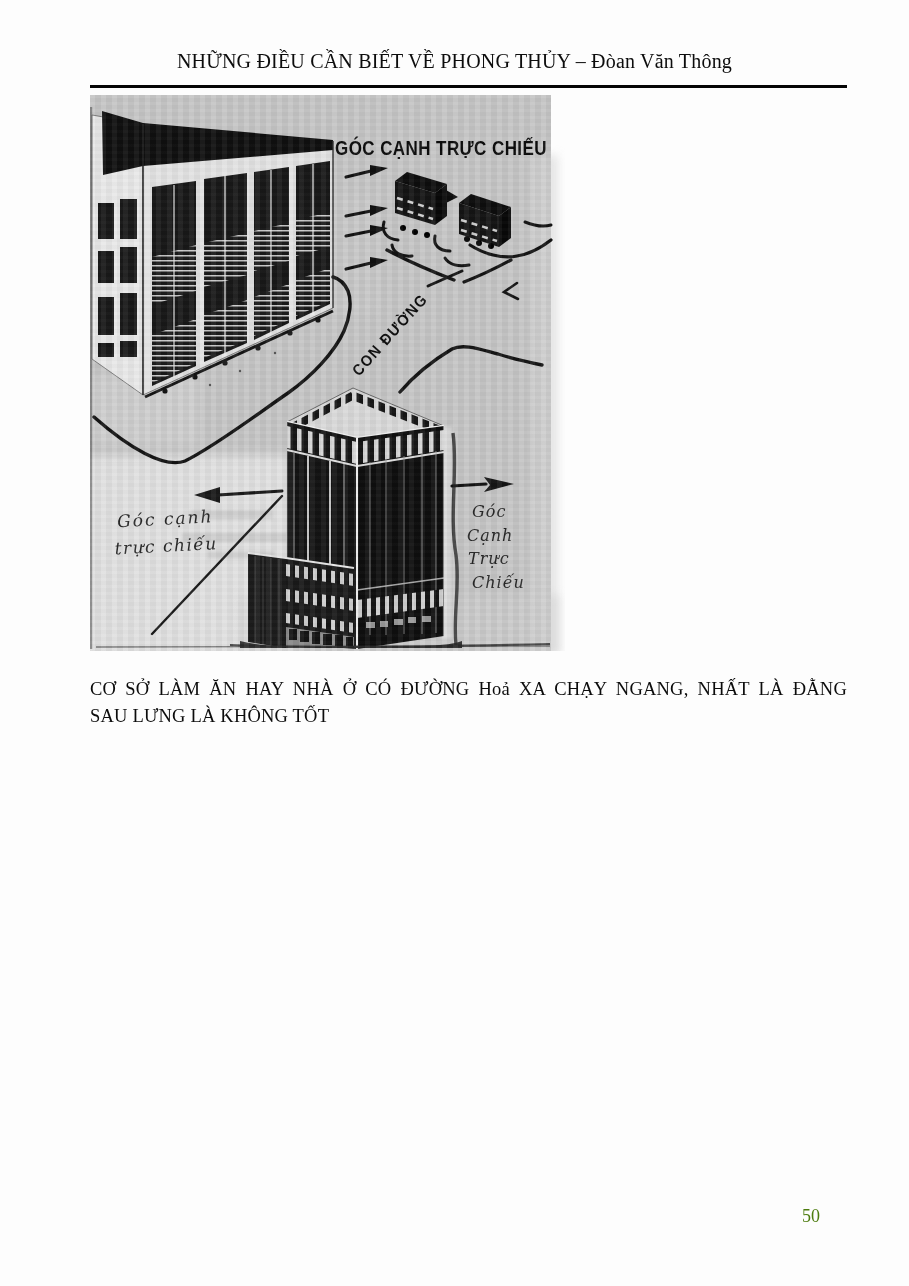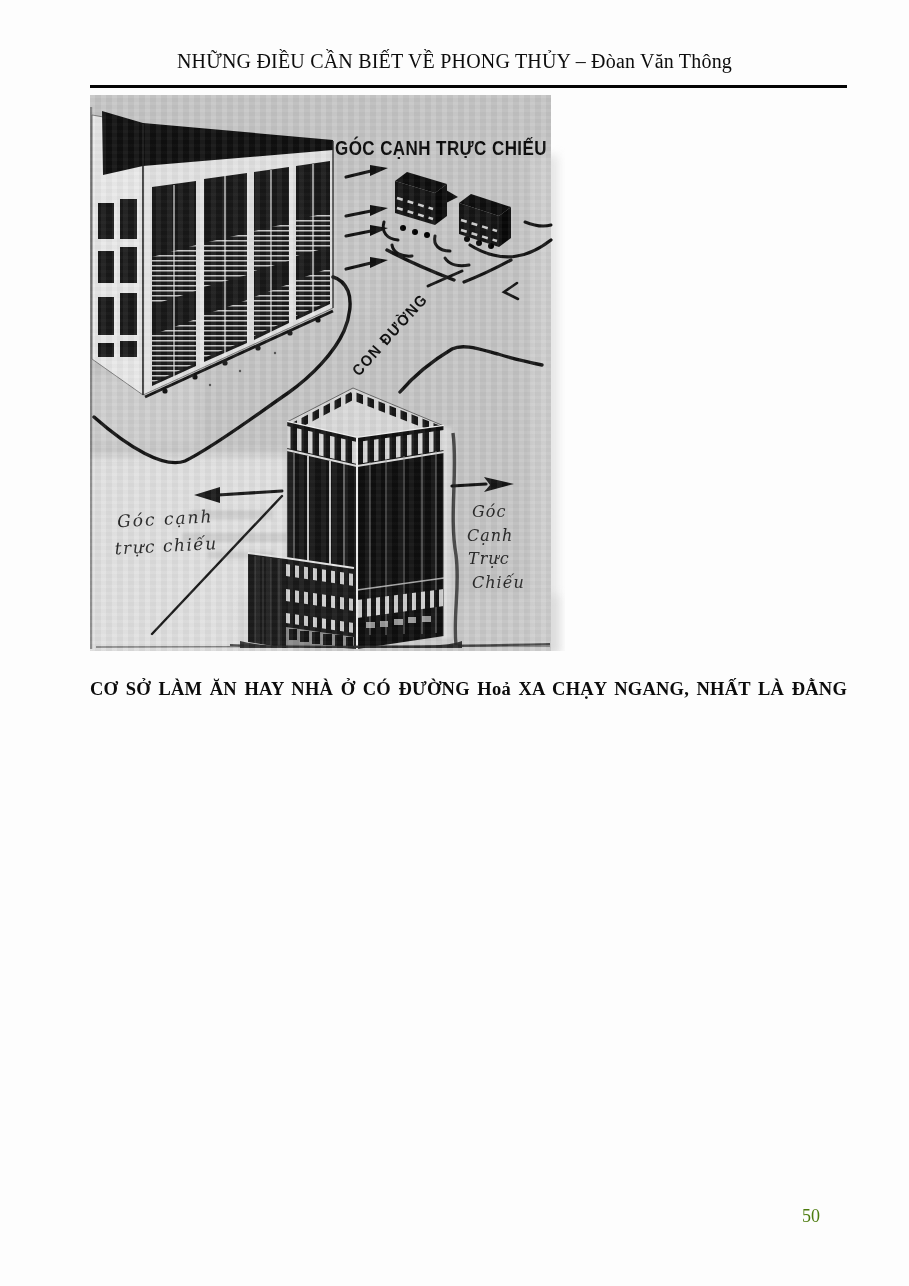--- a/index.html
+++ b/index.html
@@ -19,21 +19,21 @@
   }
   .fig-wrap::after{
     content:""; position:absolute; left:0; top:0; width:461px; height:556px;
     background:
       repeating-linear-gradient(90deg, rgba(255,255,255,.05) 0 5px, rgba(0,0,0,.03) 5px 11px),
       repeating-linear-gradient(0deg, rgba(255,255,255,.02) 0 3px, rgba(0,0,0,.018) 3px 7px);
     pointer-events:none;
   }
   .caption{
     position:absolute; top:676px; left:90px; width:757px;
-    font-size:18.5px; line-height:26.5px; color:#0c0c0c; letter-spacing:.2px;font-weight:bold;
+    font-size:18.5px; line-height:26.5px; color:#0c0c0c; letter-spacing:.2px;
   }
   .caption .l1{ text-align:justify; text-align-last:justify; }
   .caption .l2{ text-align:left; }
   .page-number{
     position:absolute; top:1206px; right:89px; font-size:18px; color:#4d7c0f;
   }
   svg text{ user-select:none; }
   .hand{ font-family:"DejaVu Serif", serif; font-style:italic; fill:#272727; }
   .boldlab{ font-family:"Liberation Sans", sans-serif; font-weight:900; fill:#0b0b0b; }
 </style>
@@ -287,17 +287,18 @@
     <g fill="none">
       <rect x="0" y="12" width="2.2" height="542" fill="#333" opacity=".5"></rect>
       <path d="M 6,552 L 460,551" stroke="#3a3a3a" stroke-width="1.3" opacity=".6"></path>
       <path d="M 140,550 Q 250,554 460,549" stroke="#2a2a2a" stroke-width="2.2" opacity=".8"></path>
     </g>
   </svg>
   </div>
 
   <div class="caption">
     <div class="l1">CƠ SỞ LÀM ĂN HAY NHÀ Ở CÓ ĐƯỜNG Hoả XA CHẠY NGANG, NHẤT LÀ ĐẰNG</div>
+    <div class="l2">SAU LƯNG LÀ KHÔNG TỐT</div>
   </div>
 
   <div class="page-number">50</div>
 
 </div>
 
 </body></html>

